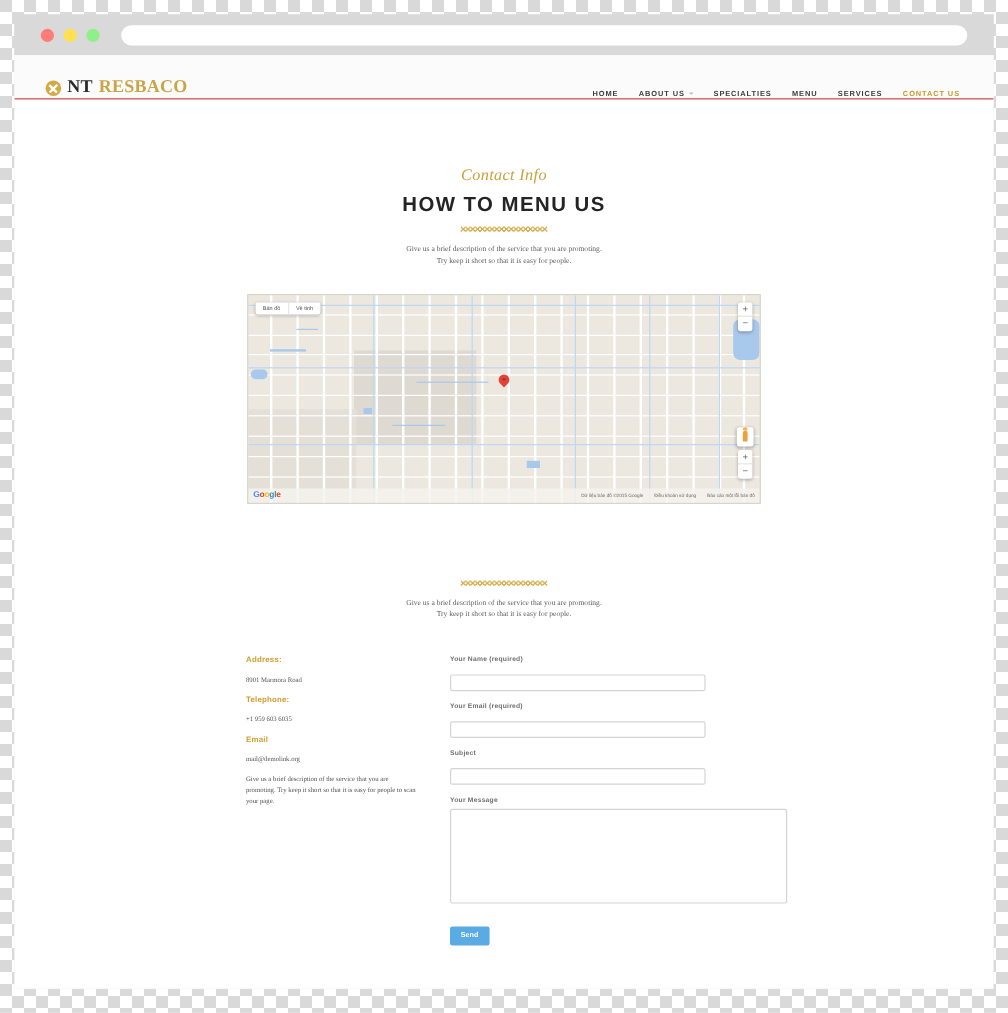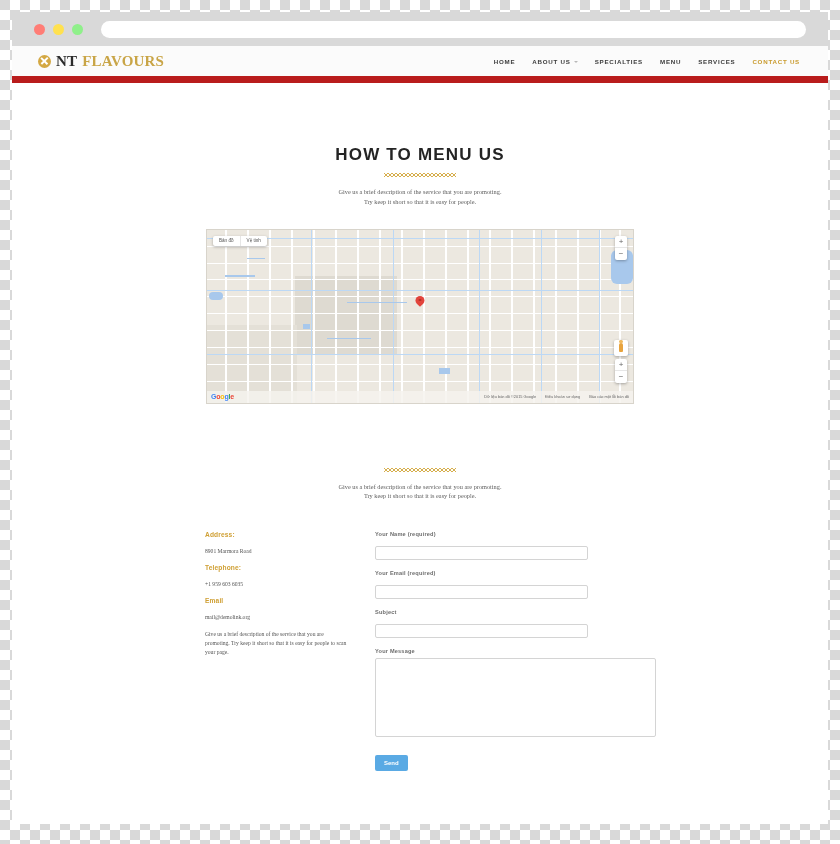--- a/index.html
+++ b/index.html
@@ -39,22 +39,22 @@
     flex: 1 1 auto;
     background: #ffffff;
     overflow: hidden;
     position: relative;
   }
 
   
   .site-header {
     height: 37px;
     background: #fbfbfb;
-    border-bottom: 7px solid #b91c1c;
-    display: flex; align-items: center;
+    border-bottom: 1px solid #b91c1c;
+    display: flex; align-items: flex-end;
     padding: 0 28px 0 26px;
   }
   .brand { display: flex; align-items: center; gap: 5px; }
   .brand-mark {
     width: 13px; height: 13px; border-radius: 50%;
     background: #d4a843; position: relative; display:inline-block;
   }
   .brand-mark::before, .brand-mark::after {
     content:""; position:absolute; left:2.2px; top:5.7px;
     width:8.6px; height:1.6px; background:#fff;
@@ -270,35 +270,36 @@
     </div>
     <div class="urlbar"></div>
   </div>
 
   <div class="viewport">
 
     <div class="site-header">
       <div class="brand">
         <span class="brand-mark"></span>
         <span class="brand-nt">NT</span>
-        <span class="brand-rest">FLAVOURS</span>
+        <span class="brand-rest">RESBACO</span>
       </div>
       <nav class="nav">
         <a href="#">HOME</a>
         <a href="#"><span>ABOUT US</span><span class="caret"></span></a>
         <a href="#">SPECIALTIES</a>
         <a href="#">MENU</a>
         <a href="#">SERVICES</a>
         <a href="#" class="active">CONTACT US</a>
       </nav>
     </div>
 
     <div class="page">
 
       <div class="section" style="padding-top:55px;">
+        <div class="eyebrow">Contact Info</div>
         <div class="headline">HOW TO MENU US</div>
         <div class="wavy"></div>
         <div class="lede">
           <span>Give us a brief description of the service that you are promoting.</span>
           <span>Try keep it short so that it is easy for people.</span>
         </div>
 
         <div class="map-wrap">
           <div class="map-canvas">
             <div class="map-land"></div>

